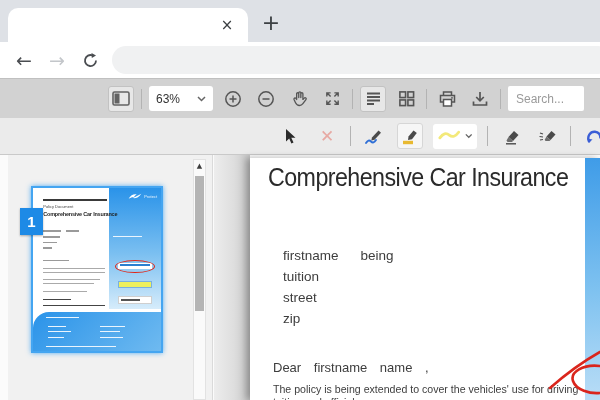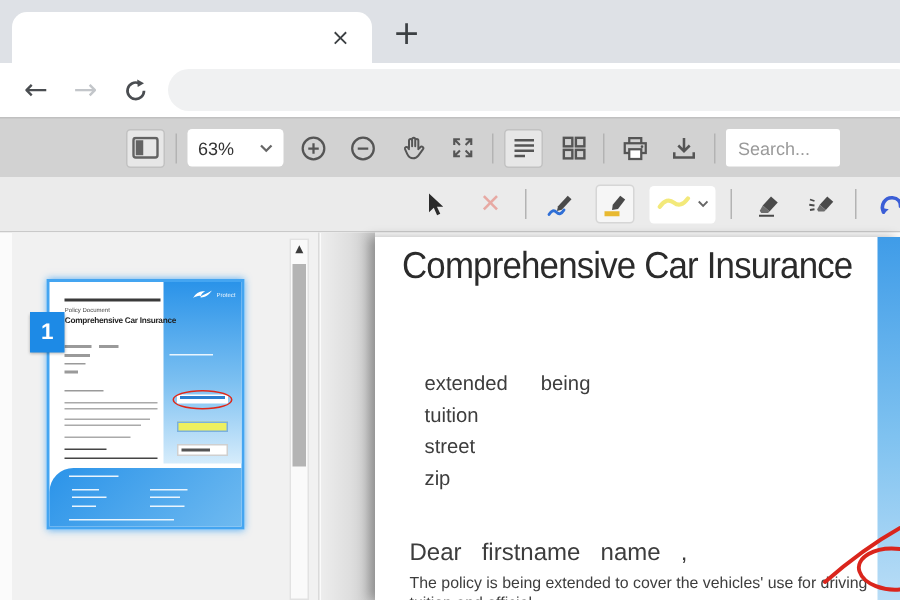--- a/index.html
+++ b/index.html
@@ -78,21 +78,21 @@
          background:linear-gradient(135deg,#2a93e9 0%, #6fbaf0 100%); border-top-left-radius:16px; }
   .mini-wbar { position:absolute; background:#eaf5fe; height:1.5px; }
 
   
   .page { position:absolute; left:250px; top:3px; width:350px; height:242px; background:#fff;
          box-shadow:-4px 0 7px rgba(0,0,0,.28); }
   .doc-title { position:absolute; left:18px; top:5px; font-size:25px; font-weight:400; color:#2b2b2b;
          letter-spacing:-0.6px; transform:scaleX(.93); transform-origin:left; white-space:nowrap; }
   .doc-address { position:absolute; left:33px; top:87px; font-size:13.5px; color:#3d3d3d; line-height:21px; }
   .doc-address .gap2 { display:inline-block; width:22px; }
-  .doc-salutation { position:absolute; left:23px; top:202px; font-size:16px; color:#3d3d3d; word-spacing:9px; }
+  .doc-salutation { position:absolute; left:23px; top:202px; font-size:13px; color:#3d3d3d; word-spacing:9px; }
   .doc-body { position:absolute; left:23px; top:225px; width:330px; font-size:10.6px; color:#3d3d3d; line-height:13px; }
   .blue-strip { position:absolute; right:0; top:0; width:15px; height:100%;
          background:linear-gradient(180deg,#3f9ce8 0%, #7fc2f0 55%, #b9ddf6 100%); }
   .red-anno { position:absolute; right:0; bottom:0; }
 
   .glyph { font-family:"DejaVu Sans",sans-serif; }
 </style>
 </head>
 <body>
 
@@ -110,21 +110,21 @@
     <div class="nav-ico disabled" style="left:43px">→</div>
     <div class="nav-ico" style="left:76px">
       <svg width="17" height="17" viewBox="0 0 17 17">
           <path d="M14 8.5 A5.5 5.5 0 1 1 10.5 3.4" fill="none" stroke="#4a4d51" stroke-width="1.8"></path>
           <path d="M9.5 1 L14 3.5 L9.8 6 Z" fill="#4a4d51"></path>
         </svg>
     </div>
     <div class="addressbar"></div>
   </div>
 
-  <div class="toolbar1" style="gap:7px; padding-left:84px;">
+  <div class="toolbar1" style="gap:7px; padding-left:108px;">
     <div class="tb-btn active1">
       <svg width="18" height="15" viewBox="0 0 18 15">
           <rect x="1" y="1" width="16" height="13" rx="1.5" fill="none" stroke="#636363" stroke-width="1.6"></rect>
           <rect x="2.5" y="2.5" width="5" height="10" fill="#636363"></rect>
         </svg>
     </div>
     <div class="tb-div"></div>
     <div class="zoombox">
       <span>63%</span>
       <svg width="9" height="6" viewBox="0 0 9 6">
@@ -291,21 +291,21 @@
         <div class="panel-up">▲</div>
         <div class="panel-thumbbar"></div>
       </div>
     </div>
 
     <div class="gap"></div>
 
     <div class="page">
       <div class="doc-title">Comprehensive Car Insurance</div>
       <div class="doc-address">
-        <span>extended</span><span class="gap2"></span><span>being</span><br>
+        <span>firstname</span><span class="gap2"></span><span>being</span><br>
         <span>tuition</span><br>
         <span>street</span><br>
         <span>zip</span>
       </div>
       <div class="doc-salutation">Dear firstname name ,</div>
       <div class="doc-body">
         <span>The policy is being extended to cover the vehicles' use for driving tuition and official.</span><br>
         
       </div>
       <div class="blue-strip"></div>

